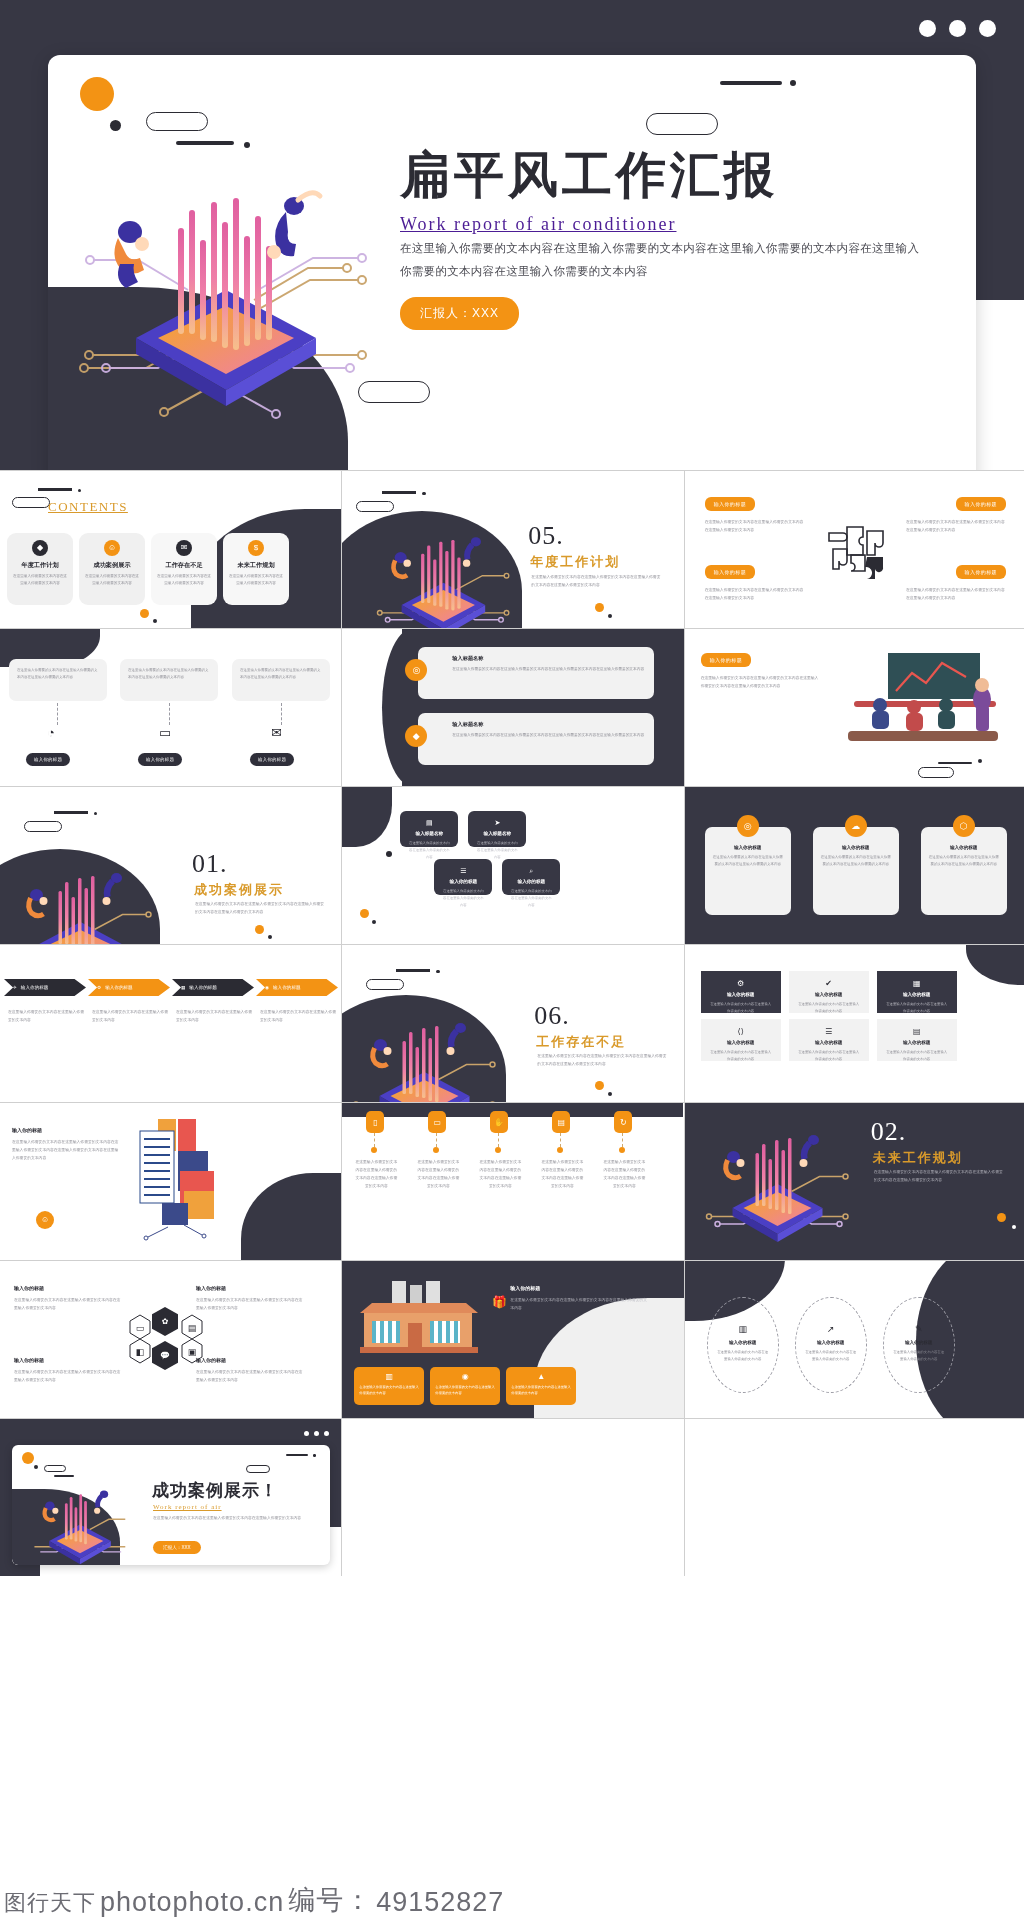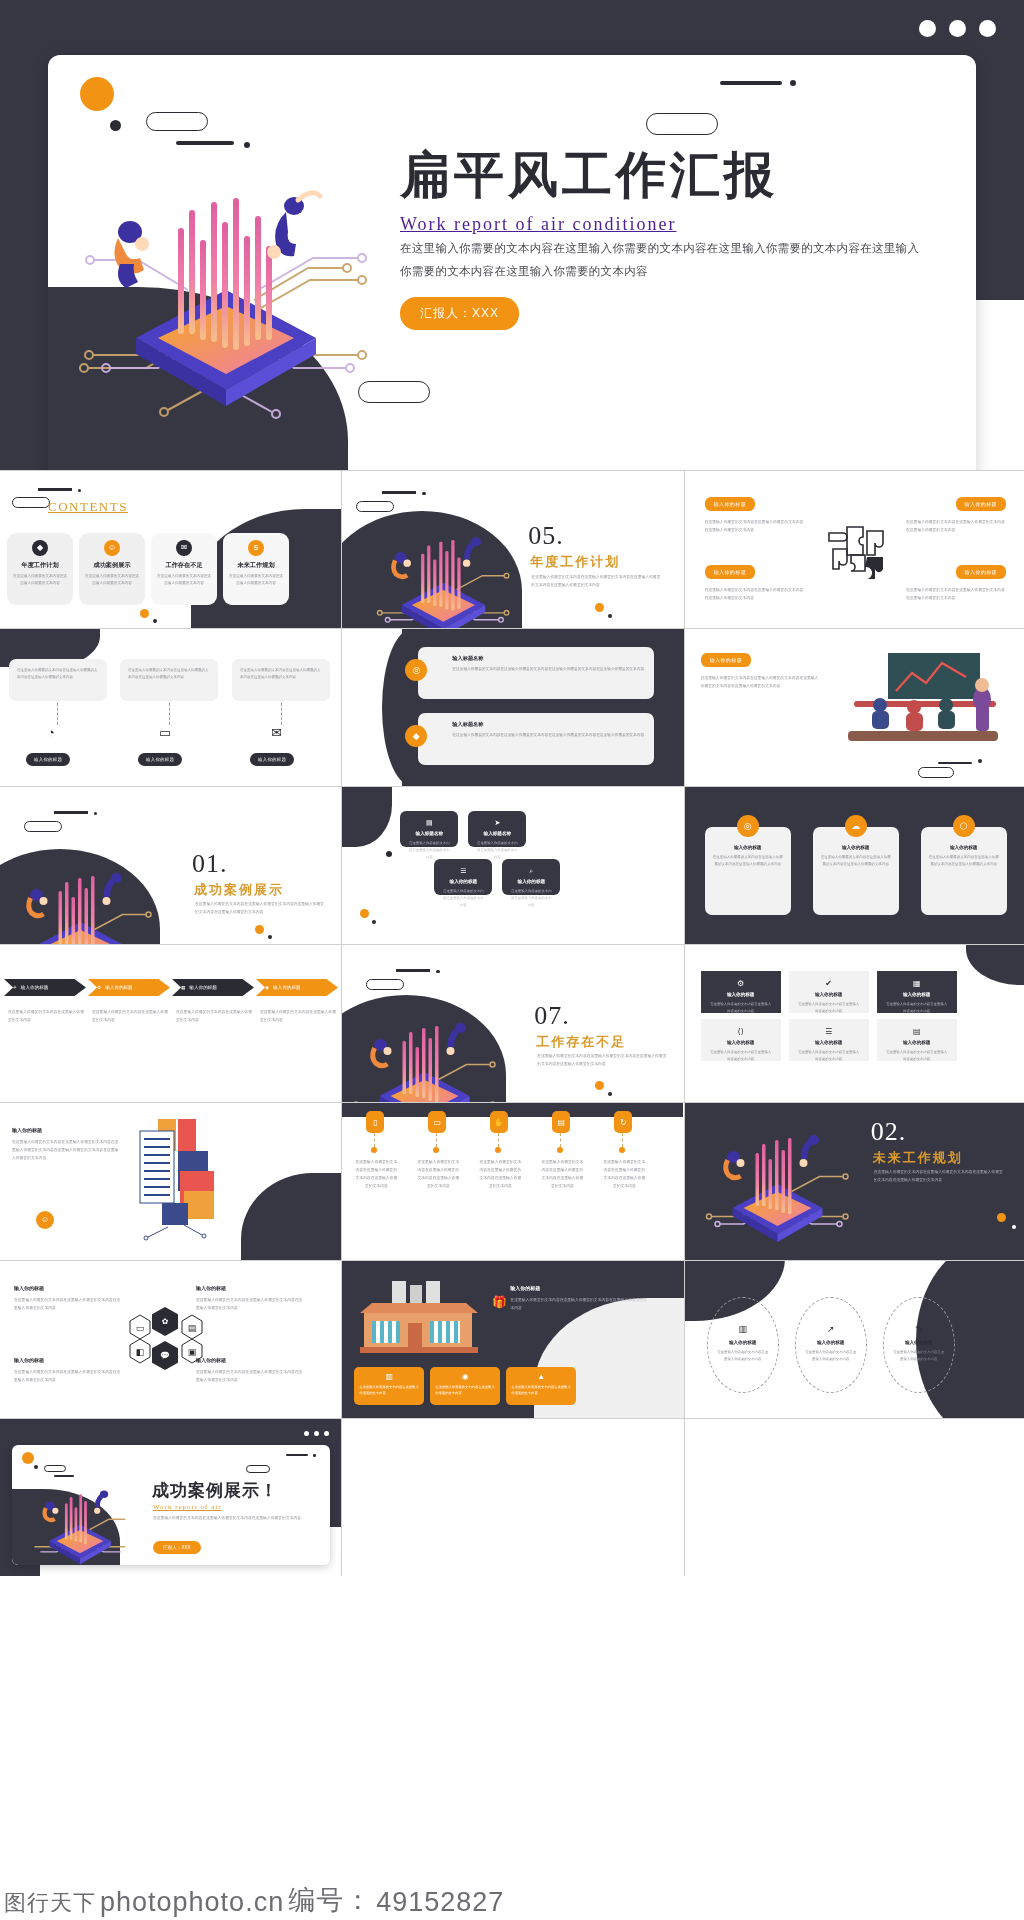--- a/index.html
+++ b/index.html
@@ -719,21 +719,21 @@
           <ellipse cx="80" cy="96" rx="13" ry="12" fill="#3b31a0"></ellipse>
           <circle cx="94" cy="108" r="8" fill="#ffd9b8"></circle>
           <path d="M68 102 q-8 18 2 30 q12 10 24 2" stroke="#f08a3c" stroke-width="10" fill="none"></path>
         </g>
       <g>
           <ellipse cx="240" cy="62" rx="11" ry="10" fill="#3b31a0"></ellipse>
           <path d="M232 68 q-14 14 -10 32" stroke="#3b31a0" stroke-width="13" fill="none"></path>
           <circle cx="220" cy="108" r="8" fill="#ffd9b8"></circle>
         </g>
     </svg>
-    <div class="sec-num" style="left:192px;top:56px;">07.</div>
+    <div class="sec-num" style="left:192px;top:56px;">06.</div>
     <div class="sec-title" style="left:194px;top:88px;">工作存在不足</div>
     <div class="sec-body" style="left:195px;top:108px;width:130px;">在这里输入你需要的文本内容在这里输入你需要的文本内容在这里输入你需要的文本内容在这里输入你需要的文本内容</div>
     <div class="orange-dot-lg" style="left:253px;top:136px;"></div>
     <div class="dark-dot-sm" style="left:266px;top:147px;"></div>
   </div>
 
   <div class="slide">
     <div class="dcard" style="left:16px;top:26px;width:80px;height:42px;border-radius:0;">
       <div style="font-size:8px;">⚙</div>
       <div class="dt">输入你的标题</div>

